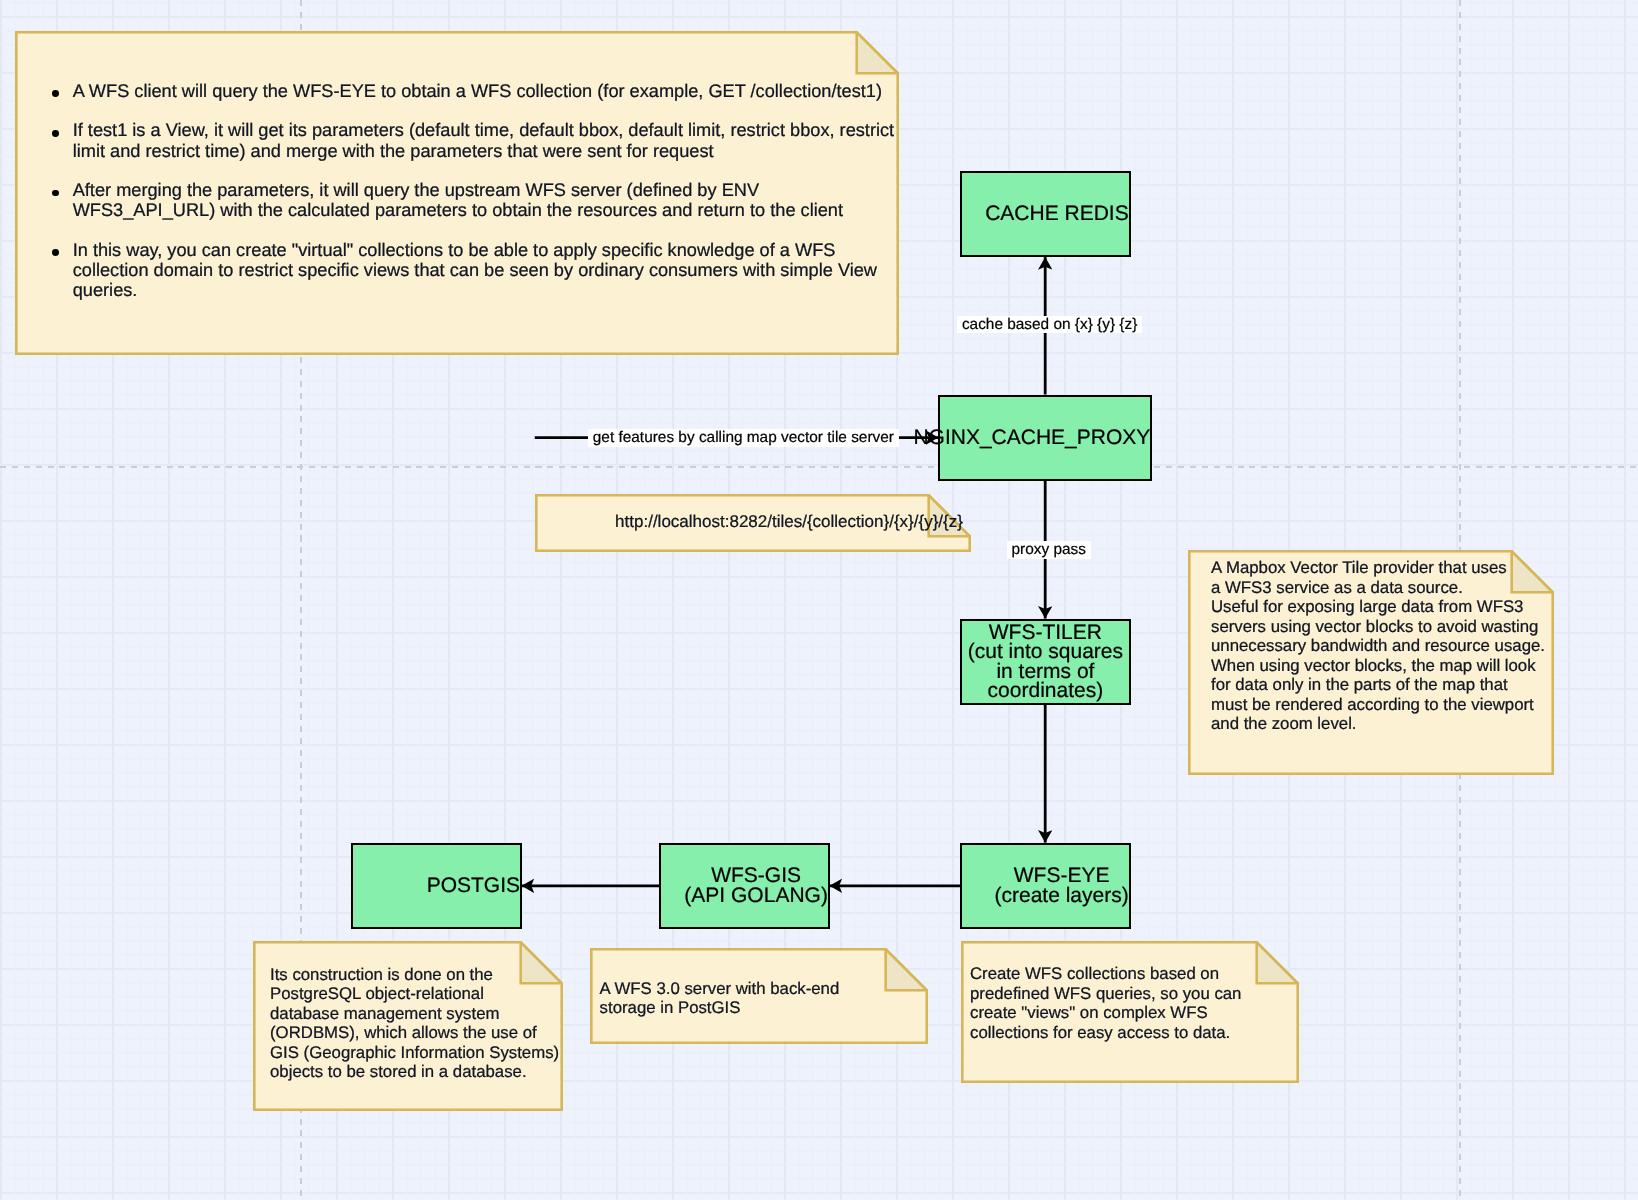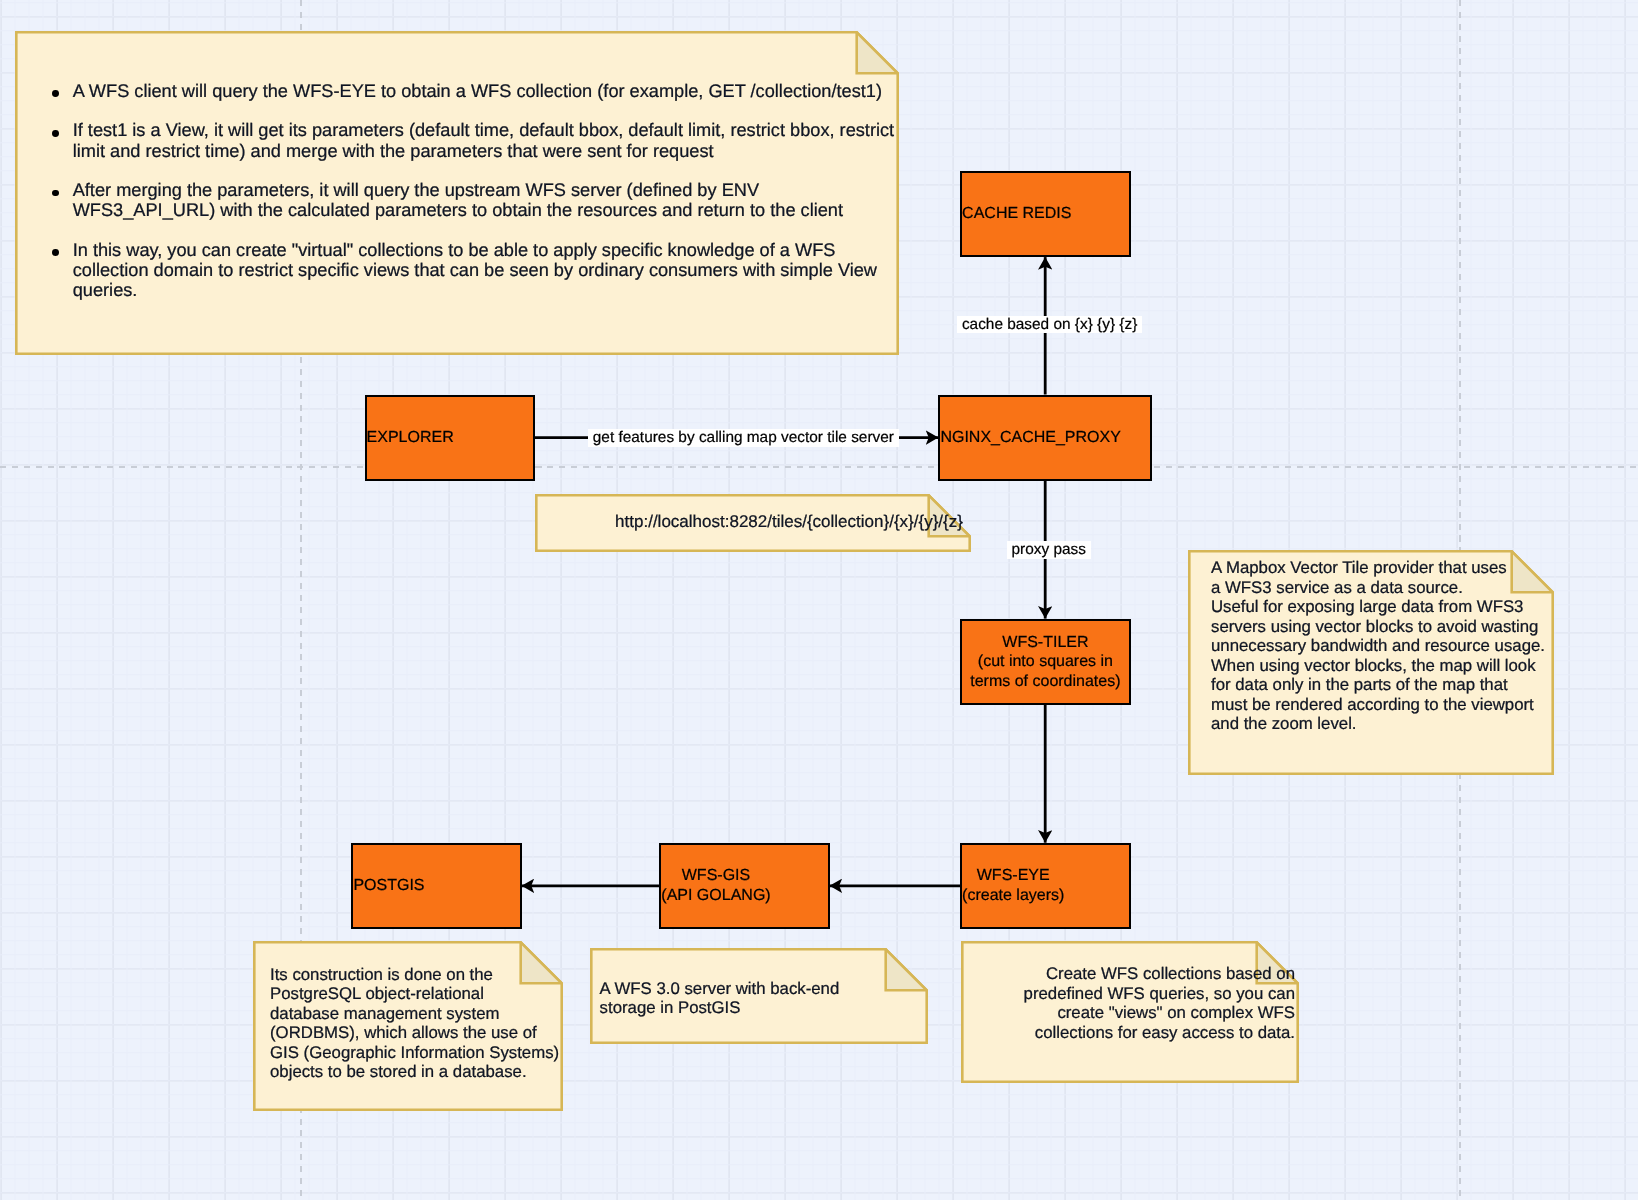--- a/index.html
+++ b/index.html
@@ -20,23 +20,23 @@
       repeating-linear-gradient(to bottom, #cbd0db 0 1px, rgba(203,208,219,0) 1px 56px);
     background-position:0.5px 2.25px,0.5px 2.25px,0.6px 16.25px,0.6px 16.25px;
   }
   .pb{position:absolute;}
   .pb-v{width:2.3px;top:0;bottom:0;
     background:repeating-linear-gradient(to bottom,#c8cdd6 0 6px,transparent 6px 11.9px);}
   .pb-h{height:2.1px;left:0;right:0;
     background:repeating-linear-gradient(to right,#c8cdd6 0 6px,transparent 6px 11.9px);}
 
   
-  .node{position:absolute;background:#f97316;border:2.8px solid #000;
-    display:flex;align-items:center;justify-content:flex-start;text-align:center;
-    font-size:16px;color:#000;line-height:19.5px;box-sizing:border-box;}
+  .node{position:absolute;background:#86efac;border:2.8px solid #000;
+    display:flex;align-items:center;justify-content:flex-end;text-align:center;
+    font-size:21px;color:#000;line-height:19.5px;box-sizing:border-box;}
   .node span{display:block;filter:opacity(1);-webkit-text-stroke:0.22px #000;}
   .node > div{filter:opacity(1);}
 
   
   .note{position:absolute;box-sizing:border-box;}
   .note .txt{position:absolute;color:#0f172a;filter:opacity(1);-webkit-text-stroke:0.22px #000;font-size:16.8px;line-height:19.5px;}
   .note .txt.pre{white-space:pre-line;}
   .note .txt.big{font-size:18.2px;line-height:20.1px;}
   .note ul{margin:0;padding:0;list-style:none;}
   .note li{margin:0 0 19.6px 0;position:relative;padding-left:20.3px;}
@@ -76,23 +76,20 @@
 
     <path d="M 960.1 885.8 L 829.5 885.8" stroke="#000" stroke-width="2.8" fill="none" marker-end="url(#arrow)"></path>
 
     <path d="M 659.3 885.8 L 521.6 885.8" stroke="#000" stroke-width="2.8" fill="none" marker-end="url(#arrow)"></path>
   </svg>
 
   <div class="node" style="left:960.1px;top:170.9px;width:170.6px;height:86.4px;">
     <span>CACHE REDIS</span>
   </div>
 
-  <div class="node" style="left:364.6px;top:394.5px;width:170.6px;height:86.4px;">
-    <span>EXPLORER</span>
-  </div>
 
   <div class="node" style="left:960.1px;top:618.6px;width:170.6px;height:86.4px;">
     <div>
       <span>WFS-TILER</span>
       <span>(cut into squares in terms of coordinates)</span>
     </div>
   </div>
 
   <div class="node" style="left:938.4px;top:394.5px;width:213.9px;height:86.4px;">
     <span>NGINX_CACHE_PROXY</span>
@@ -179,18 +176,18 @@
     </svg>
     <div class="txt pre" style="left:9.6px;top:30.5px;width:320px;">A WFS 3.0 server with back-end
 storage in PostGIS</div>
   </div>
 
   <div class="note" style="left:961px;top:941px;width:338px;height:142px;">
     <svg class="shape" viewBox="0 0 338 142">
       <path d="M 1.3 1.3 L 295.7 1.3 L 336.7 42.3 L 336.7 140.7 L 1.3 140.7 Z" fill="#fdf1d3" stroke="#d6b656" stroke-width="2.6"></path>
       <path d="M 295.7 1.3 L 295.7 42.3 L 336.7 42.3 Z" fill="#eee5c7" stroke="#d6b656" stroke-width="2.6"></path>
     </svg>
-    <div class="txt pre" style="left:9px;top:23px;width:325px;text-align:right;">Create WFS collections based on
+    <div class="txt pre" style="left:9px;top:23px;width:325px;">Create WFS collections based on
 predefined WFS queries, so you can
 create "views" on complex WFS
 collections for easy access to data.</div>
   </div>
 </div>
 
 </body></html>

